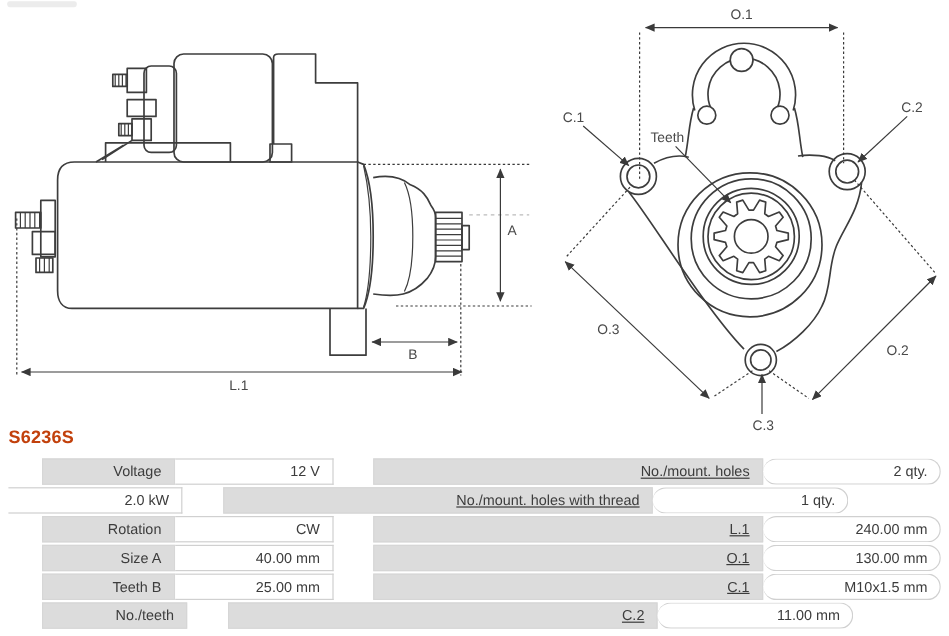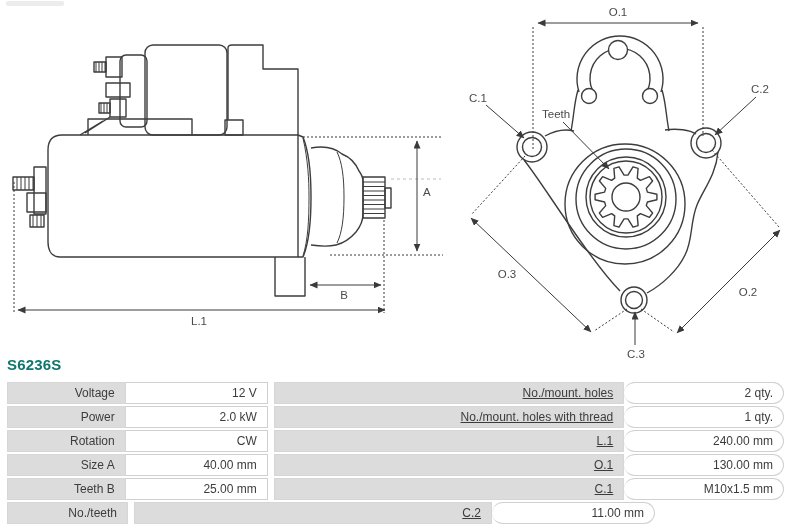--- a/index.html
+++ b/index.html
@@ -6,31 +6,31 @@
   html,body { background:#ffffff; }
   body { font-family:"Liberation Sans", sans-serif; }
   #stage { position:relative; width:791px; height:530px; background:#fff; overflow:hidden; }
 
   .smudge { position:absolute; left:6px; top:1px; width:58px; height:5px; background:#ececec; border-radius:2px; }
 
   svg text { font-family:"Liberation Sans", sans-serif; font-size:11.5px; fill:#4a4a4a; }
 
   #part-number {
     position:absolute; left:7px; top:356px;
-    font-size:15px; font-weight:bold; color:#0f766e; letter-spacing:.2px;
+    font-size:15px; font-weight:bold; color:#c2410c; letter-spacing:.2px;
     cursor:pointer; text-decoration:none;
   }
 
   #spec-table { position:absolute; left:7px; top:382px; width:777px; }
   .spec-row { display:flex; height:22px; margin-bottom:2px; }
   .cell {
     font-size:12px; color:#3c3c3c; line-height:21px;
     text-align:right; padding-right:10px; overflow:hidden; white-space:nowrap;
   }
-  .cell.label { background:#dcdcdc; border:1px solid #d6d6d6; }
+  .cell.label { background:#dcdcdc; border:1px solid #d6d6d6;margin-left:28px; }
   .cell.value { background:#ffffff; border:1px solid #d0d0d0; border-left:none; }
   .c-l1 { width:121px; }
   .c-v1 { width:145px; }
   .c-gap { width:6px; }
   .c-l2 { width:358px;text-decoration:underline; }
   .c-v2 { width:163px;border-radius:11px; }
 
   .dwg { position:absolute; top:0; }
   #side-view { left:0; width:450px; height:345px; }
   #front-view { left:440px; width:351px; height:370px; }
@@ -177,21 +177,20 @@
   <div id="spec-table">
     <div class="spec-row">
       <div class="cell label c-l1">Voltage</div>
       <div class="cell value c-v1">12 V</div>
       <div class="c-gap"></div>
       <div class="cell label c-l2">No./mount. holes</div>
       <div class="cell value c-v2">2 qty.</div>
     </div>
 
     <div class="spec-row">
-      <div class="cell label c-l1">Power</div>
       <div class="cell value c-v1">2.0 kW</div>
       <div class="c-gap"></div>
       <div class="cell label c-l2">No./mount. holes with thread</div>
       <div class="cell value c-v2">1 qty.</div>
     </div>
 
     <div class="spec-row">
       <div class="cell label c-l1">Rotation</div>
       <div class="cell value c-v1">CW</div>
       <div class="c-gap"></div>

